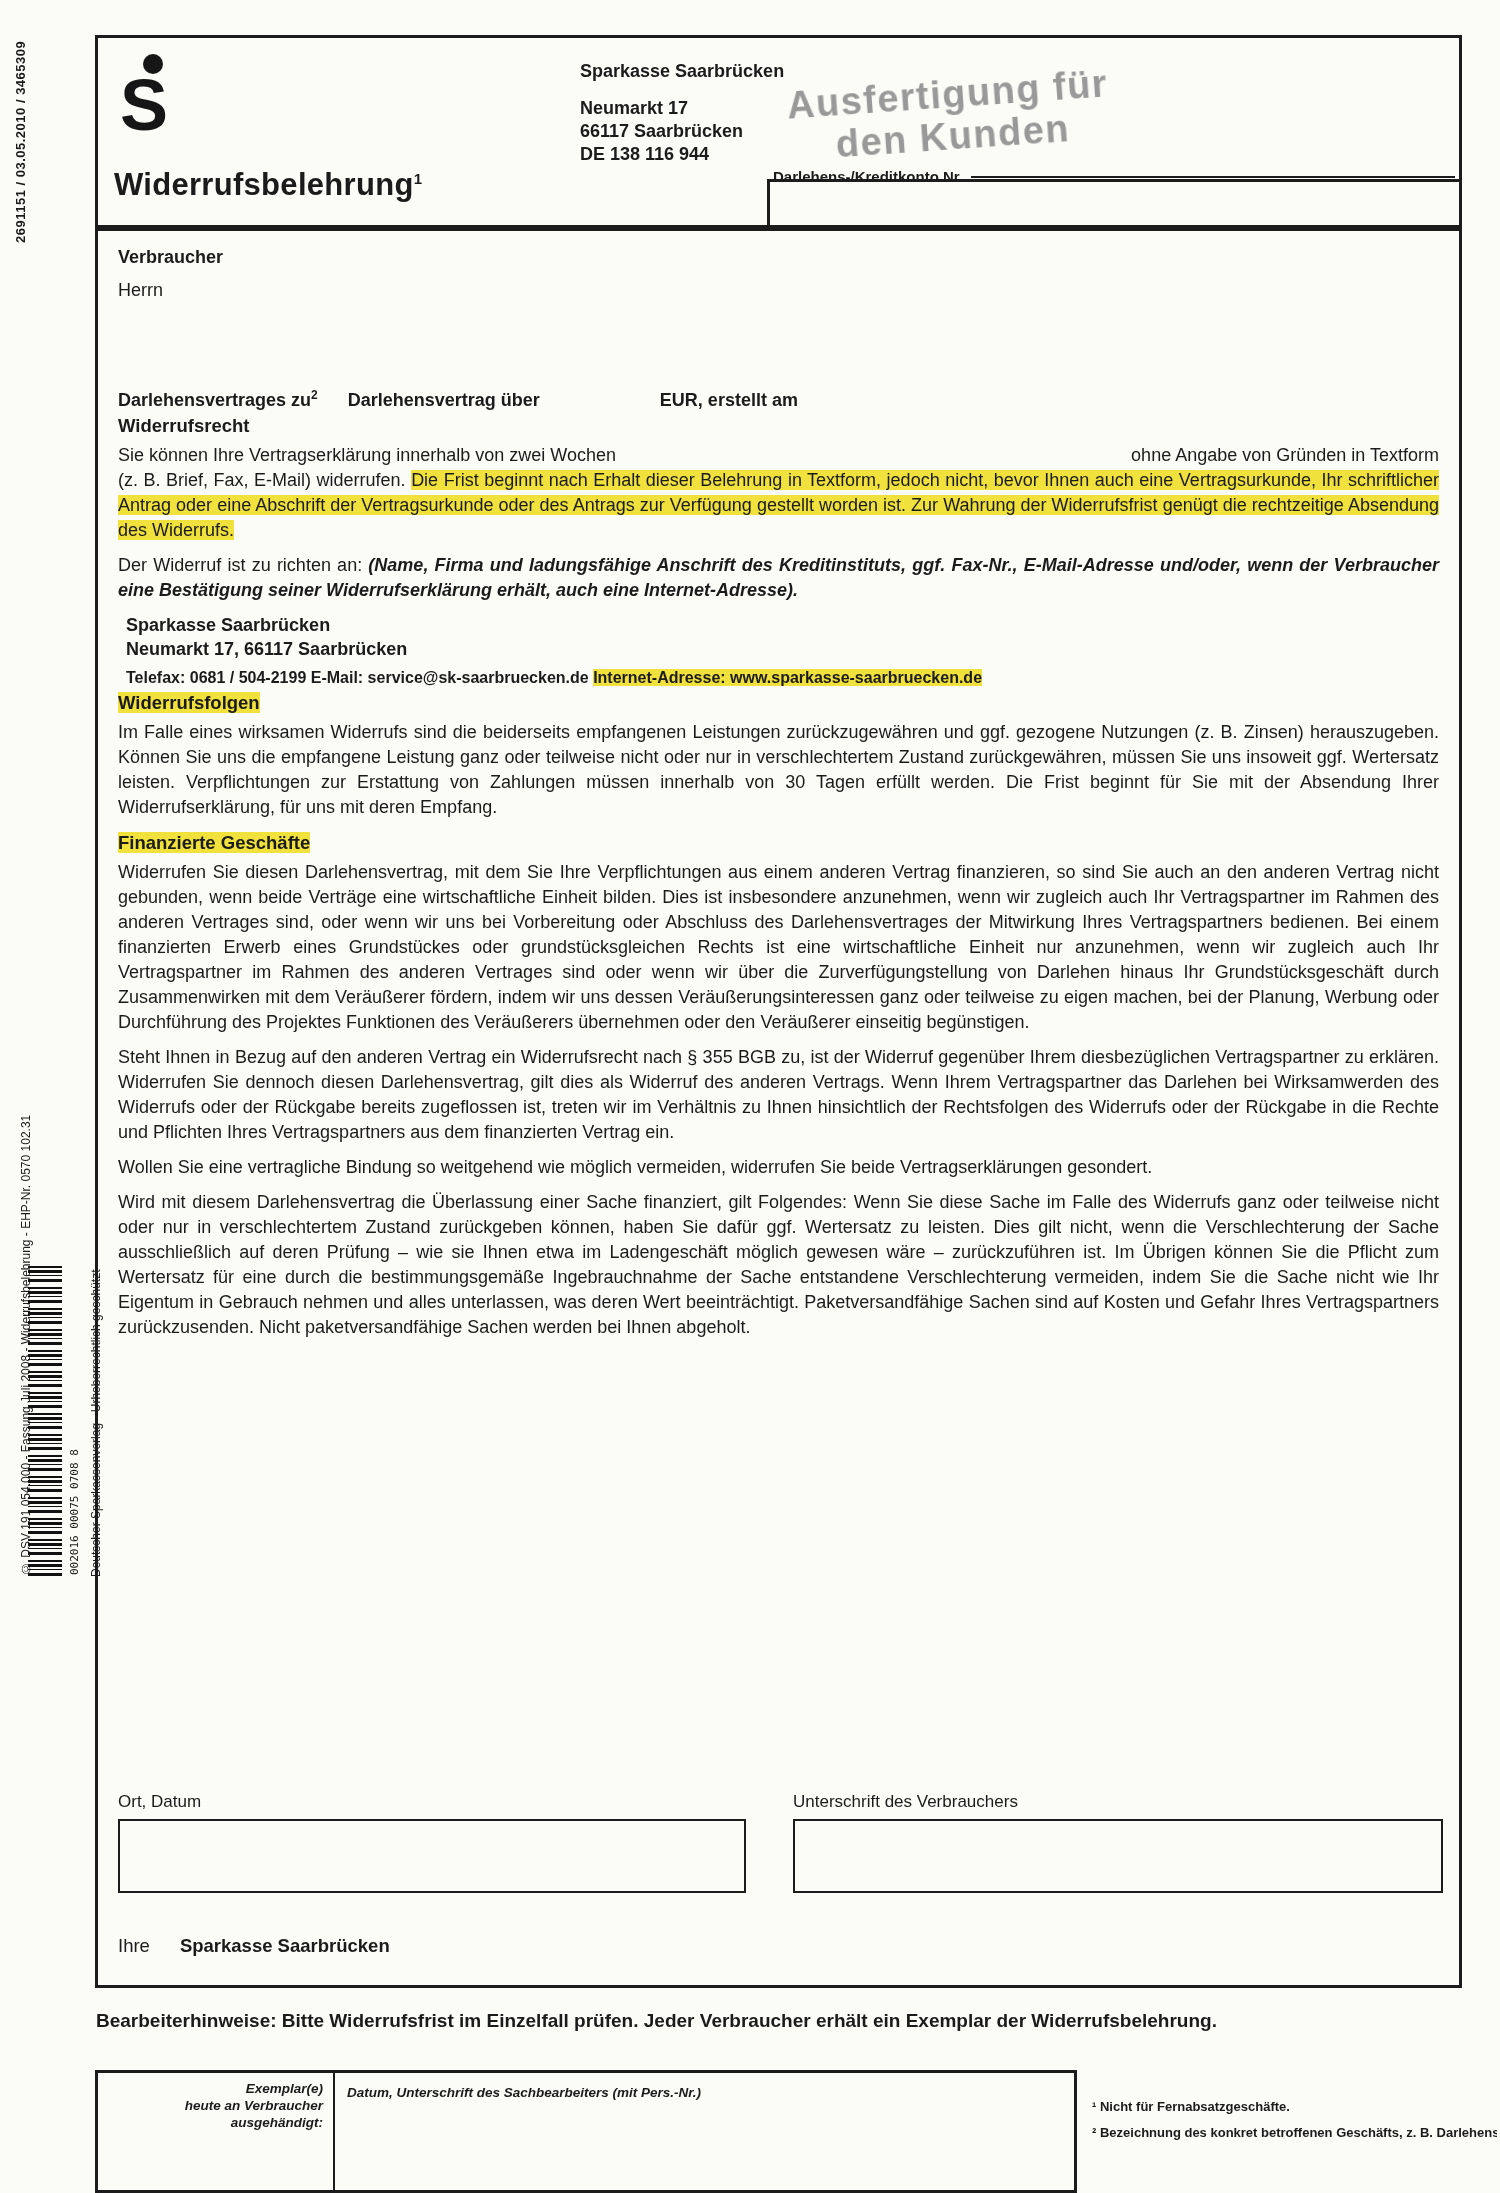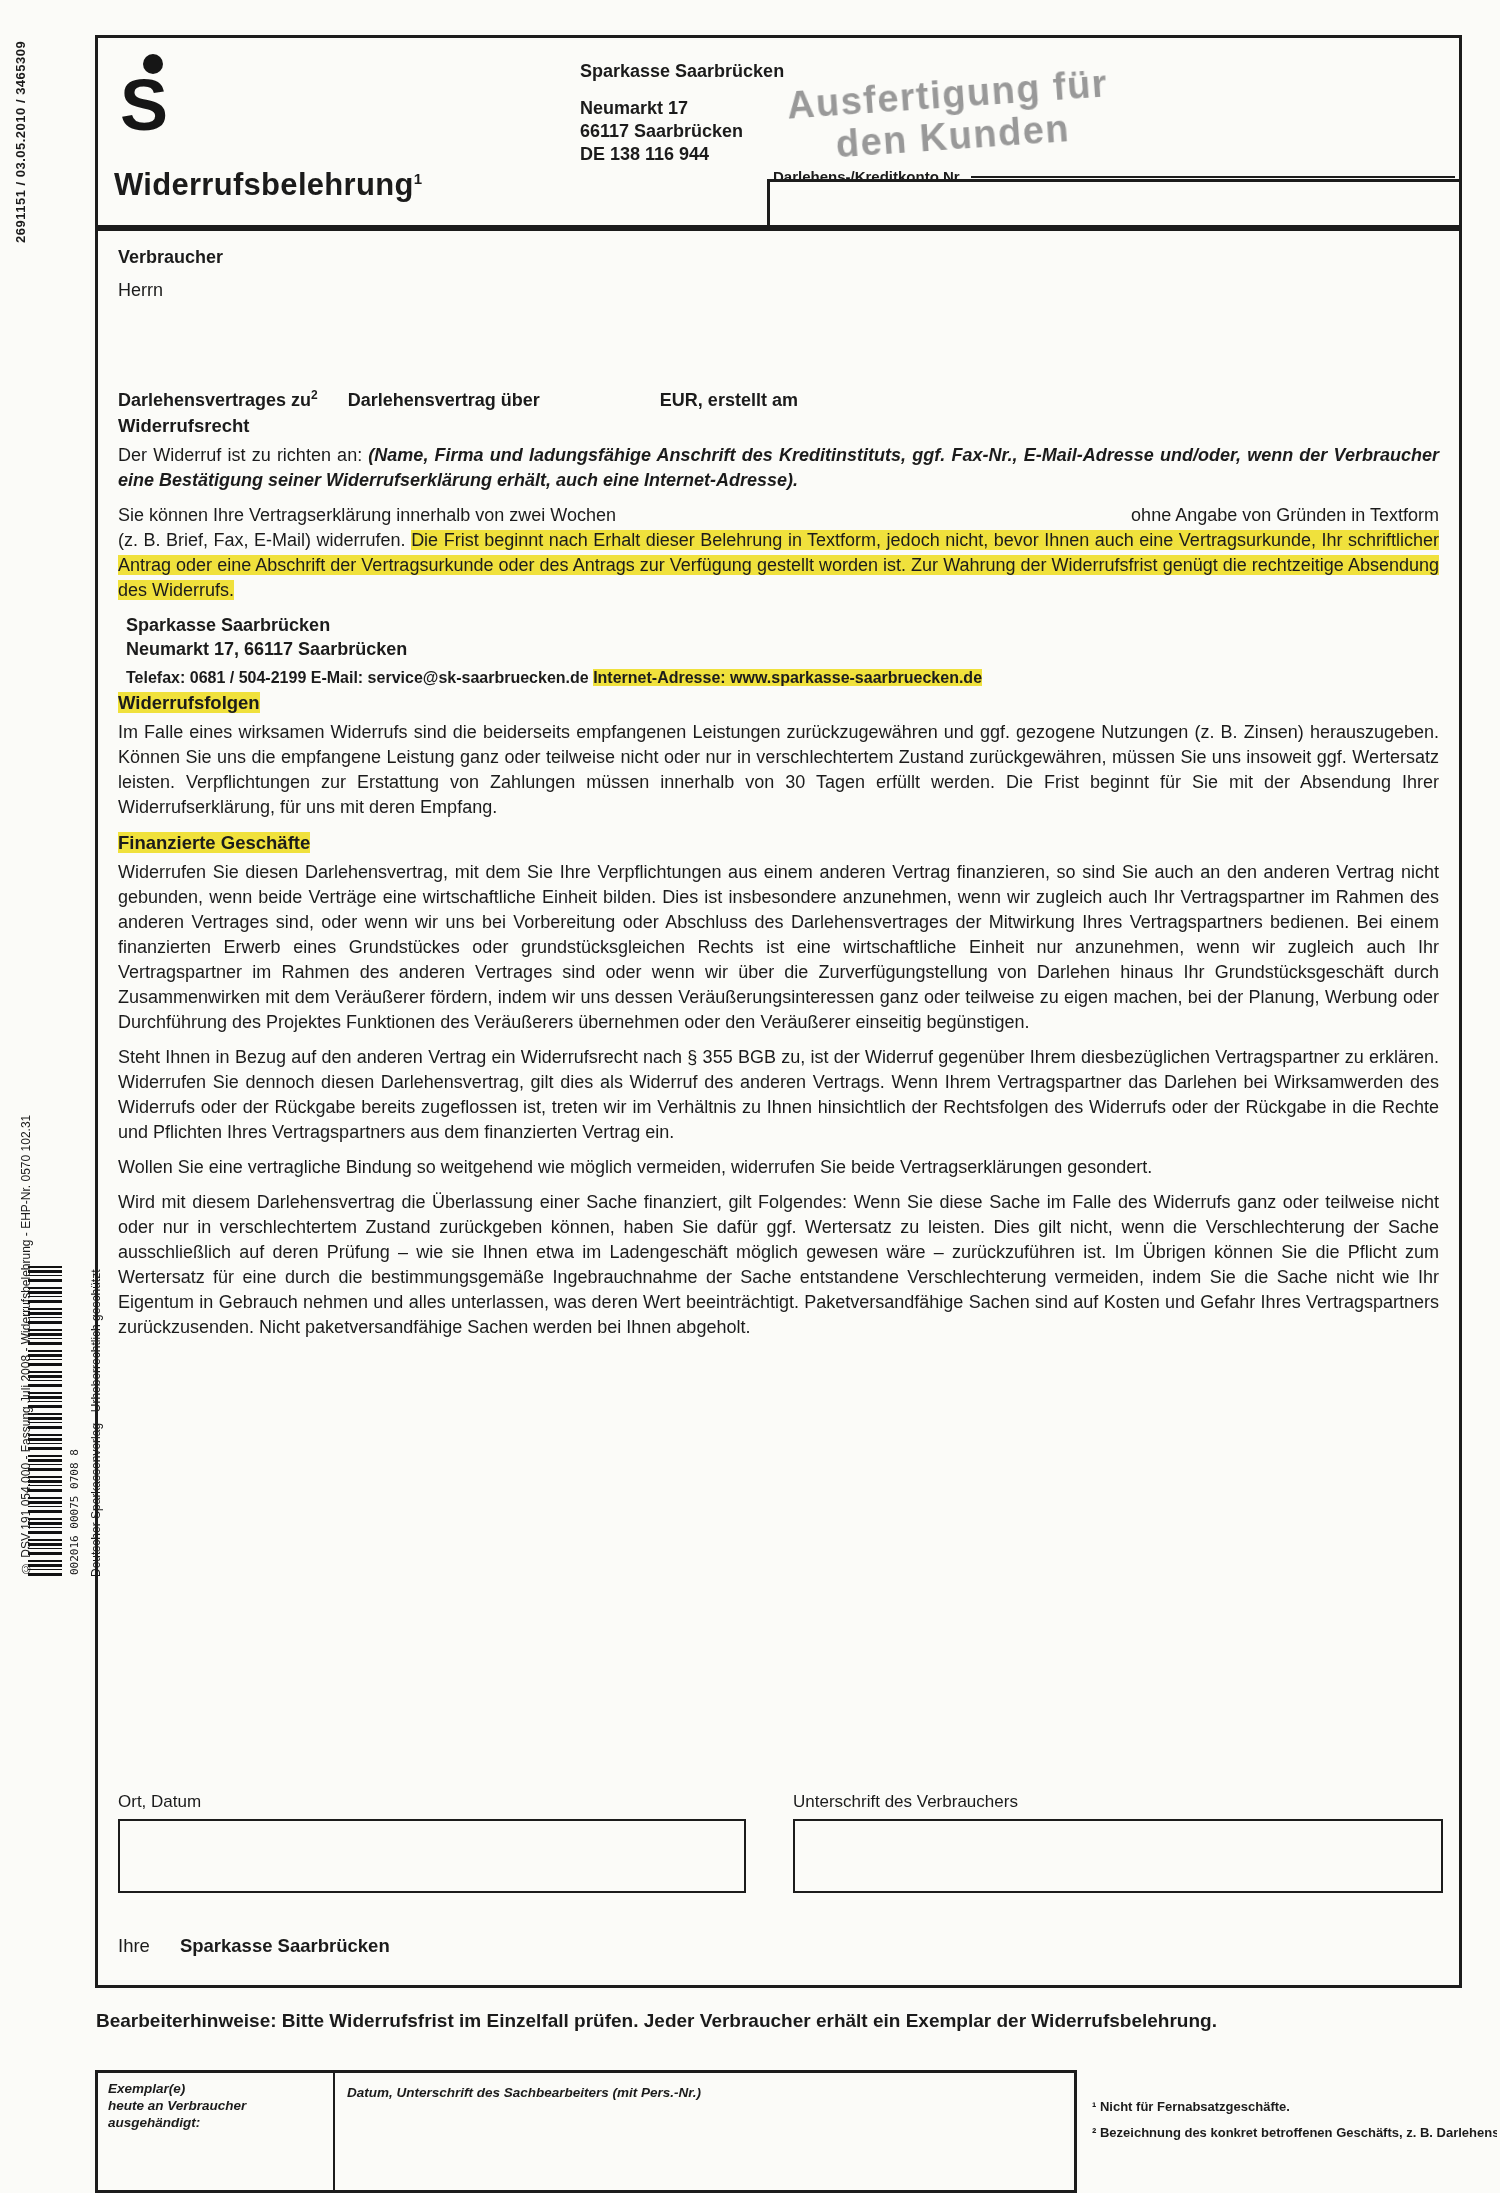--- a/index.html
+++ b/index.html
@@ -72,21 +72,21 @@
   .sig-box.b1 { left:20px;  width:628px; }
   .sig-box.b2 { left:695px; width:650px; }
   .closing { position:absolute; left:20px; top:1702px; font-size:18.5px; }
 
   
   .bearb { position:absolute; left:96px; top:2008px; width:1370px; font-weight:bold; font-size:19px; }
   .bottom-table { position:absolute; left:95px; top:2070px; width:982px; height:123px;
                   border:3px solid #1c1c1c; display:flex; }
   .bottom-table .cell1 { width:237px; border-right:2.5px solid #1c1c1c; padding:7px 10px;
                          font-style:italic; font-weight:600; font-size:13.5px; line-height:17px;
-                         white-space:pre-line; }
+                         white-space:pre-line;text-align:right; }
   .bottom-table .cell2 { flex:1; padding:7px 12px; font-style:italic; font-weight:600;
                          font-size:13.5px; }
   .footnotes { position:absolute; left:1092px; top:2094px; width:405px; font-size:13px;
                font-weight:600; line-height:26px; white-space:nowrap; overflow:hidden; }
 </style>
 </head>
 <body>
 
 <div class="page">
 
@@ -127,29 +127,29 @@
     <div class="main-content">
       <div class="consumer-label">Verbraucher</div>
       <div class="salutation">Herrn</div>
 
       <div class="subject-row">
         <span class="b"><span>Darlehensvertrages zu</span><sup>2</sup></span><span class="sp30"></span><span class="b">Darlehensvertrag über</span><span class="sp120"></span><span class="b">EUR, erstellt am</span>
       </div>
 
       <div class="h-section">Widerrufsrecht</div>
       <div class="para">
-        <span>Der Widerruf ist zu richten an: </span><span class="ital">(Name, Firma und ladungsfähige Anschrift des Kreditinstituts, ggf. Fax-Nr., E-Mail-Adresse und/oder, wenn der Verbraucher eine Bestätigung seiner Widerrufserklärung erhält, auch eine Internet-Adresse).</span>
-      </div>
-
-      <div class="para">
         <div class="line-split">
           <span>Sie können Ihre Vertragserklärung innerhalb von zwei Wochen</span>
           <span>ohne Angabe von Gründen in Textform</span>
         </div>
         <span>(z. B. Brief, Fax, E-Mail) widerrufen. </span><span class="hl">Die Frist beginnt nach Erhalt dieser Belehrung in Textform, jedoch nicht, bevor Ihnen auch eine Vertragsurkunde, Ihr schriftlicher Antrag oder eine Abschrift der Vertragsurkunde oder des Antrags zur Verfügung gestellt worden ist. Zur Wahrung der Widerrufsfrist genügt die rechtzeitige Absendung des Widerrufs.</span>
+      </div>
+
+      <div class="para">
+        <span>Der Widerruf ist zu richten an: </span><span class="ital">(Name, Firma und ladungsfähige Anschrift des Kreditinstituts, ggf. Fax-Nr., E-Mail-Adresse und/oder, wenn der Verbraucher eine Bestätigung seiner Widerrufserklärung erhält, auch eine Internet-Adresse).</span>
       </div>
 
       <div class="bank-contact">
         <div class="b sz18">Sparkasse Saarbrücken</div>
         <div class="b sz18">Neumarkt 17, 66117 Saarbrücken</div>
         <div class="contact-line b">
           <span>Telefax: 0681 / 504-2199   E-Mail: service@sk-saarbruecken.de   </span><span class="hl">Internet-Adresse: www.sparkasse-saarbruecken.de</span>
         </div>
       </div>
 

